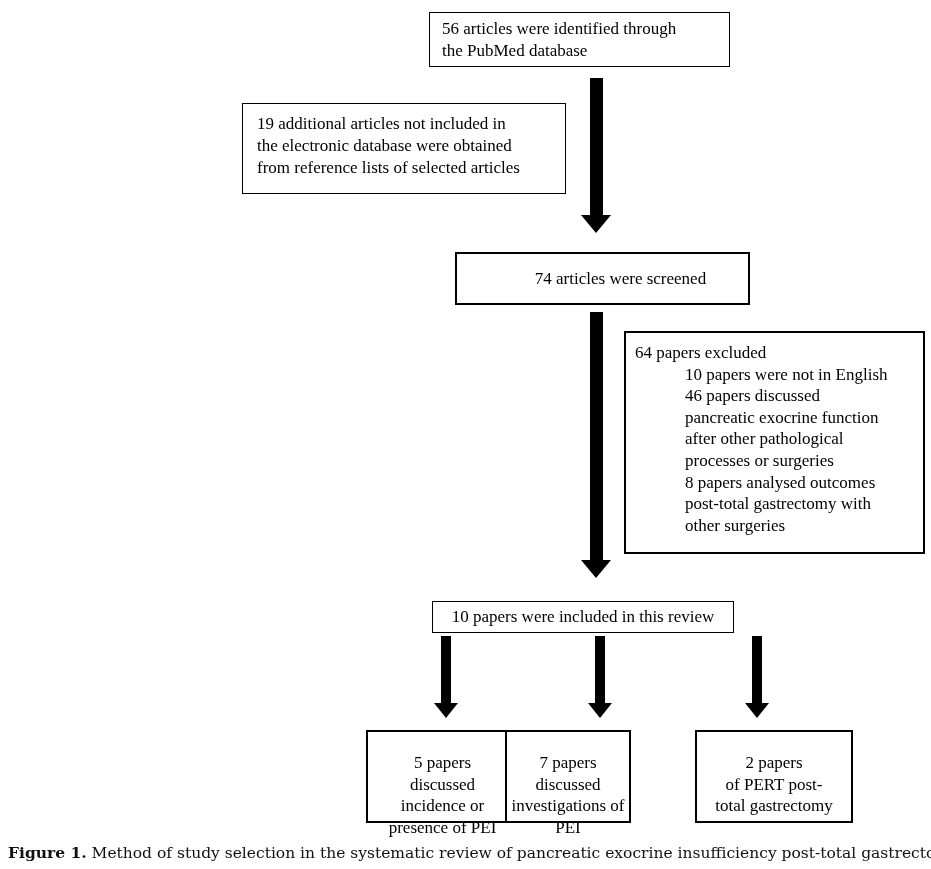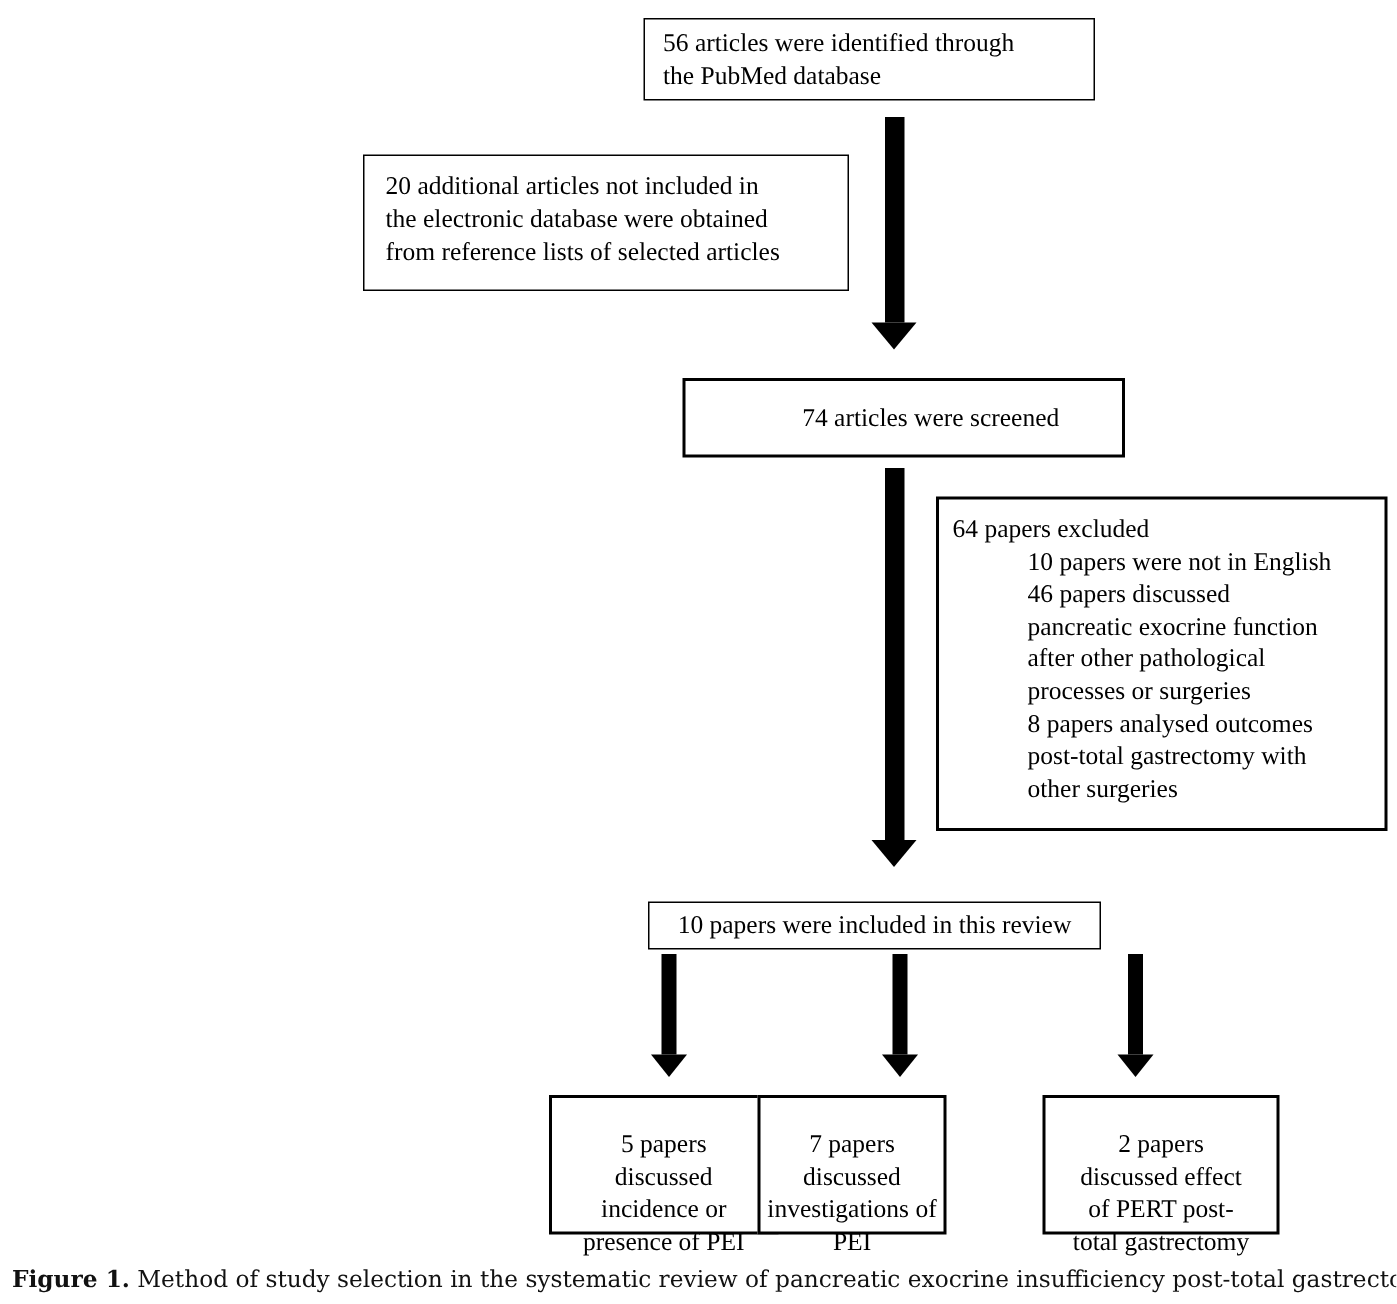--- a/index.html
+++ b/index.html
@@ -70,21 +70,21 @@
 <body>
 
 <div class="canvas">
 
   <div class="box" id="box-identified">
     <span class="line">56 articles were identified through</span>
     <span class="line">the PubMed database</span>
   </div>
 
   <div class="box" id="box-additional">
-    <span class="line">20 additional articles not included in</span>
+    <span class="line">19 additional articles not included in</span>
     <span class="line">the electronic database were obtained</span>
     <span class="line">from reference lists of selected articles</span>
   </div>
 
   <div class="arrow big" id="arrow-top">
     <div class="shaft"></div>
     <div class="head"></div>
   </div>
 
   <div class="box center" id="box-screened">
@@ -134,21 +134,20 @@
 
   <div class="box center outcome-box" id="box-investigations">
     <span class="line">7 papers</span>
     <span class="line">discussed</span>
     <span class="line">investigations of</span>
     <span class="line">PEI</span>
   </div>
 
   <div class="box center outcome-box" id="box-pert">
     <span class="line">2 papers</span>
-    <span class="line">discussed effect</span>
     <span class="line">of PERT post-</span>
     <span class="line">total gastrectomy</span>
   </div>
 
   <div id="caption">
     <span class="cap-label">Figure 1.</span><span> Method of study selection in the systematic review of pancreatic exocrine insufficiency post-total gastrectomy.</span>
   </div>
 
 </div>
 

